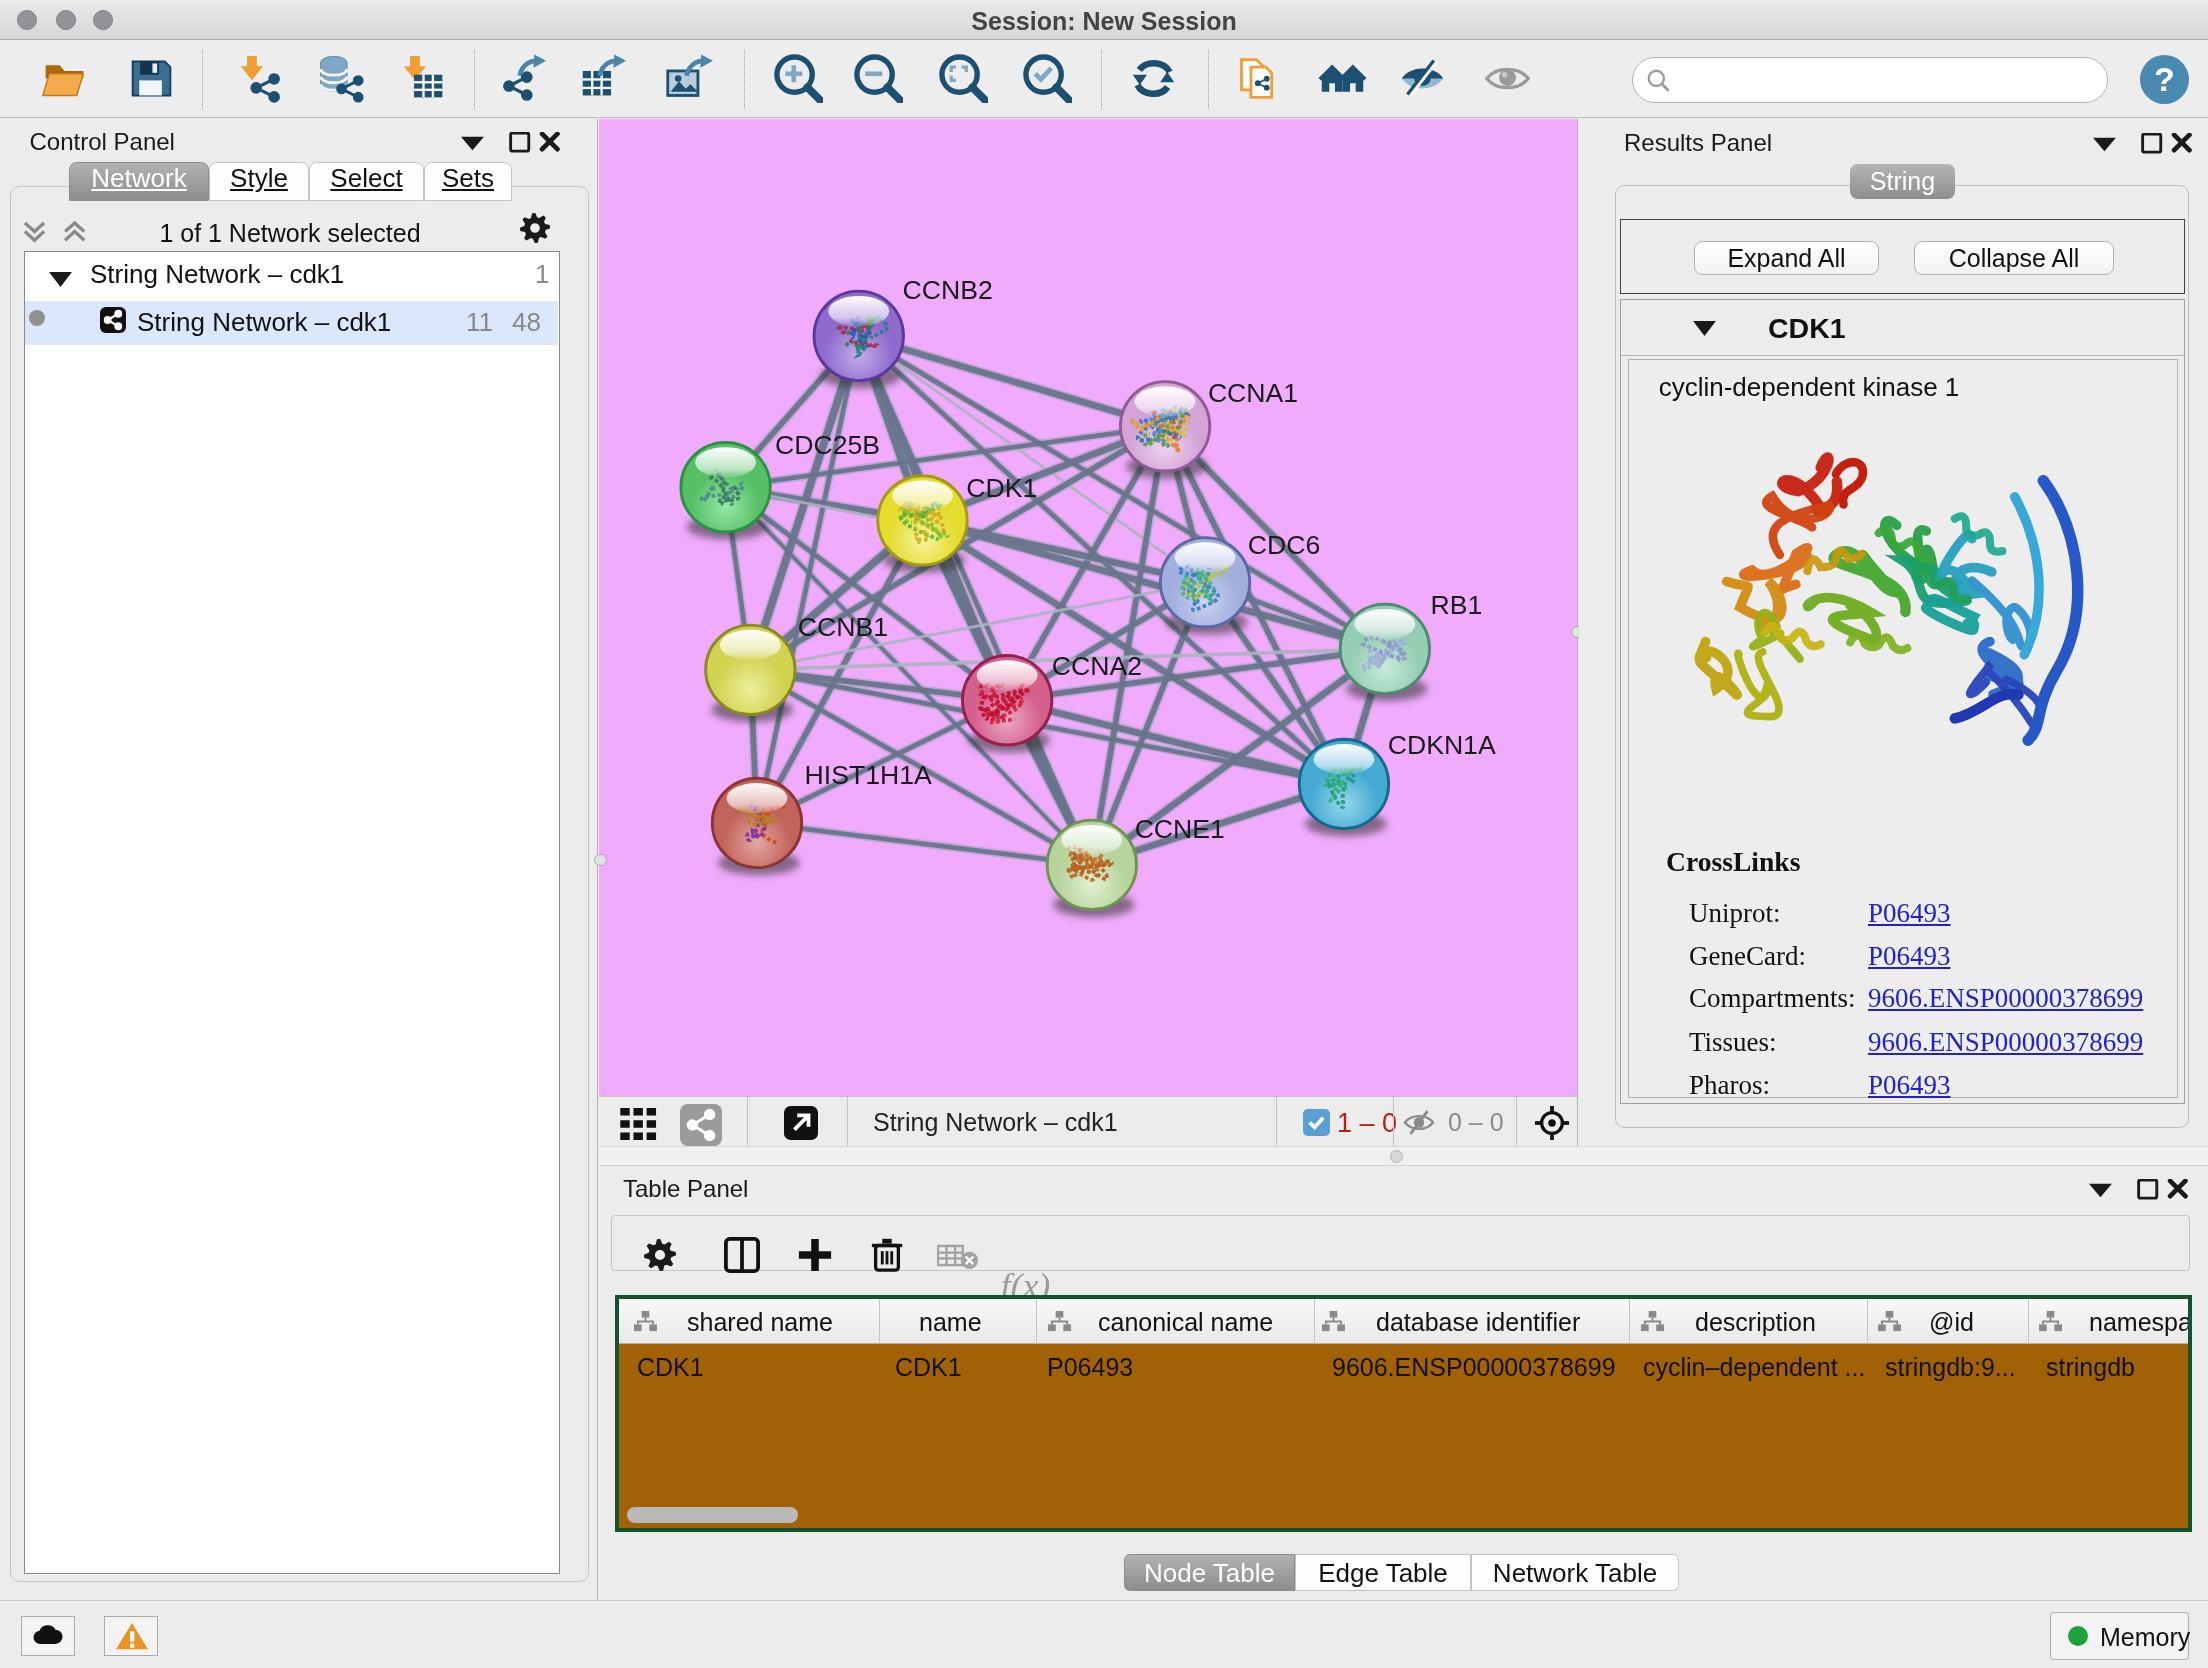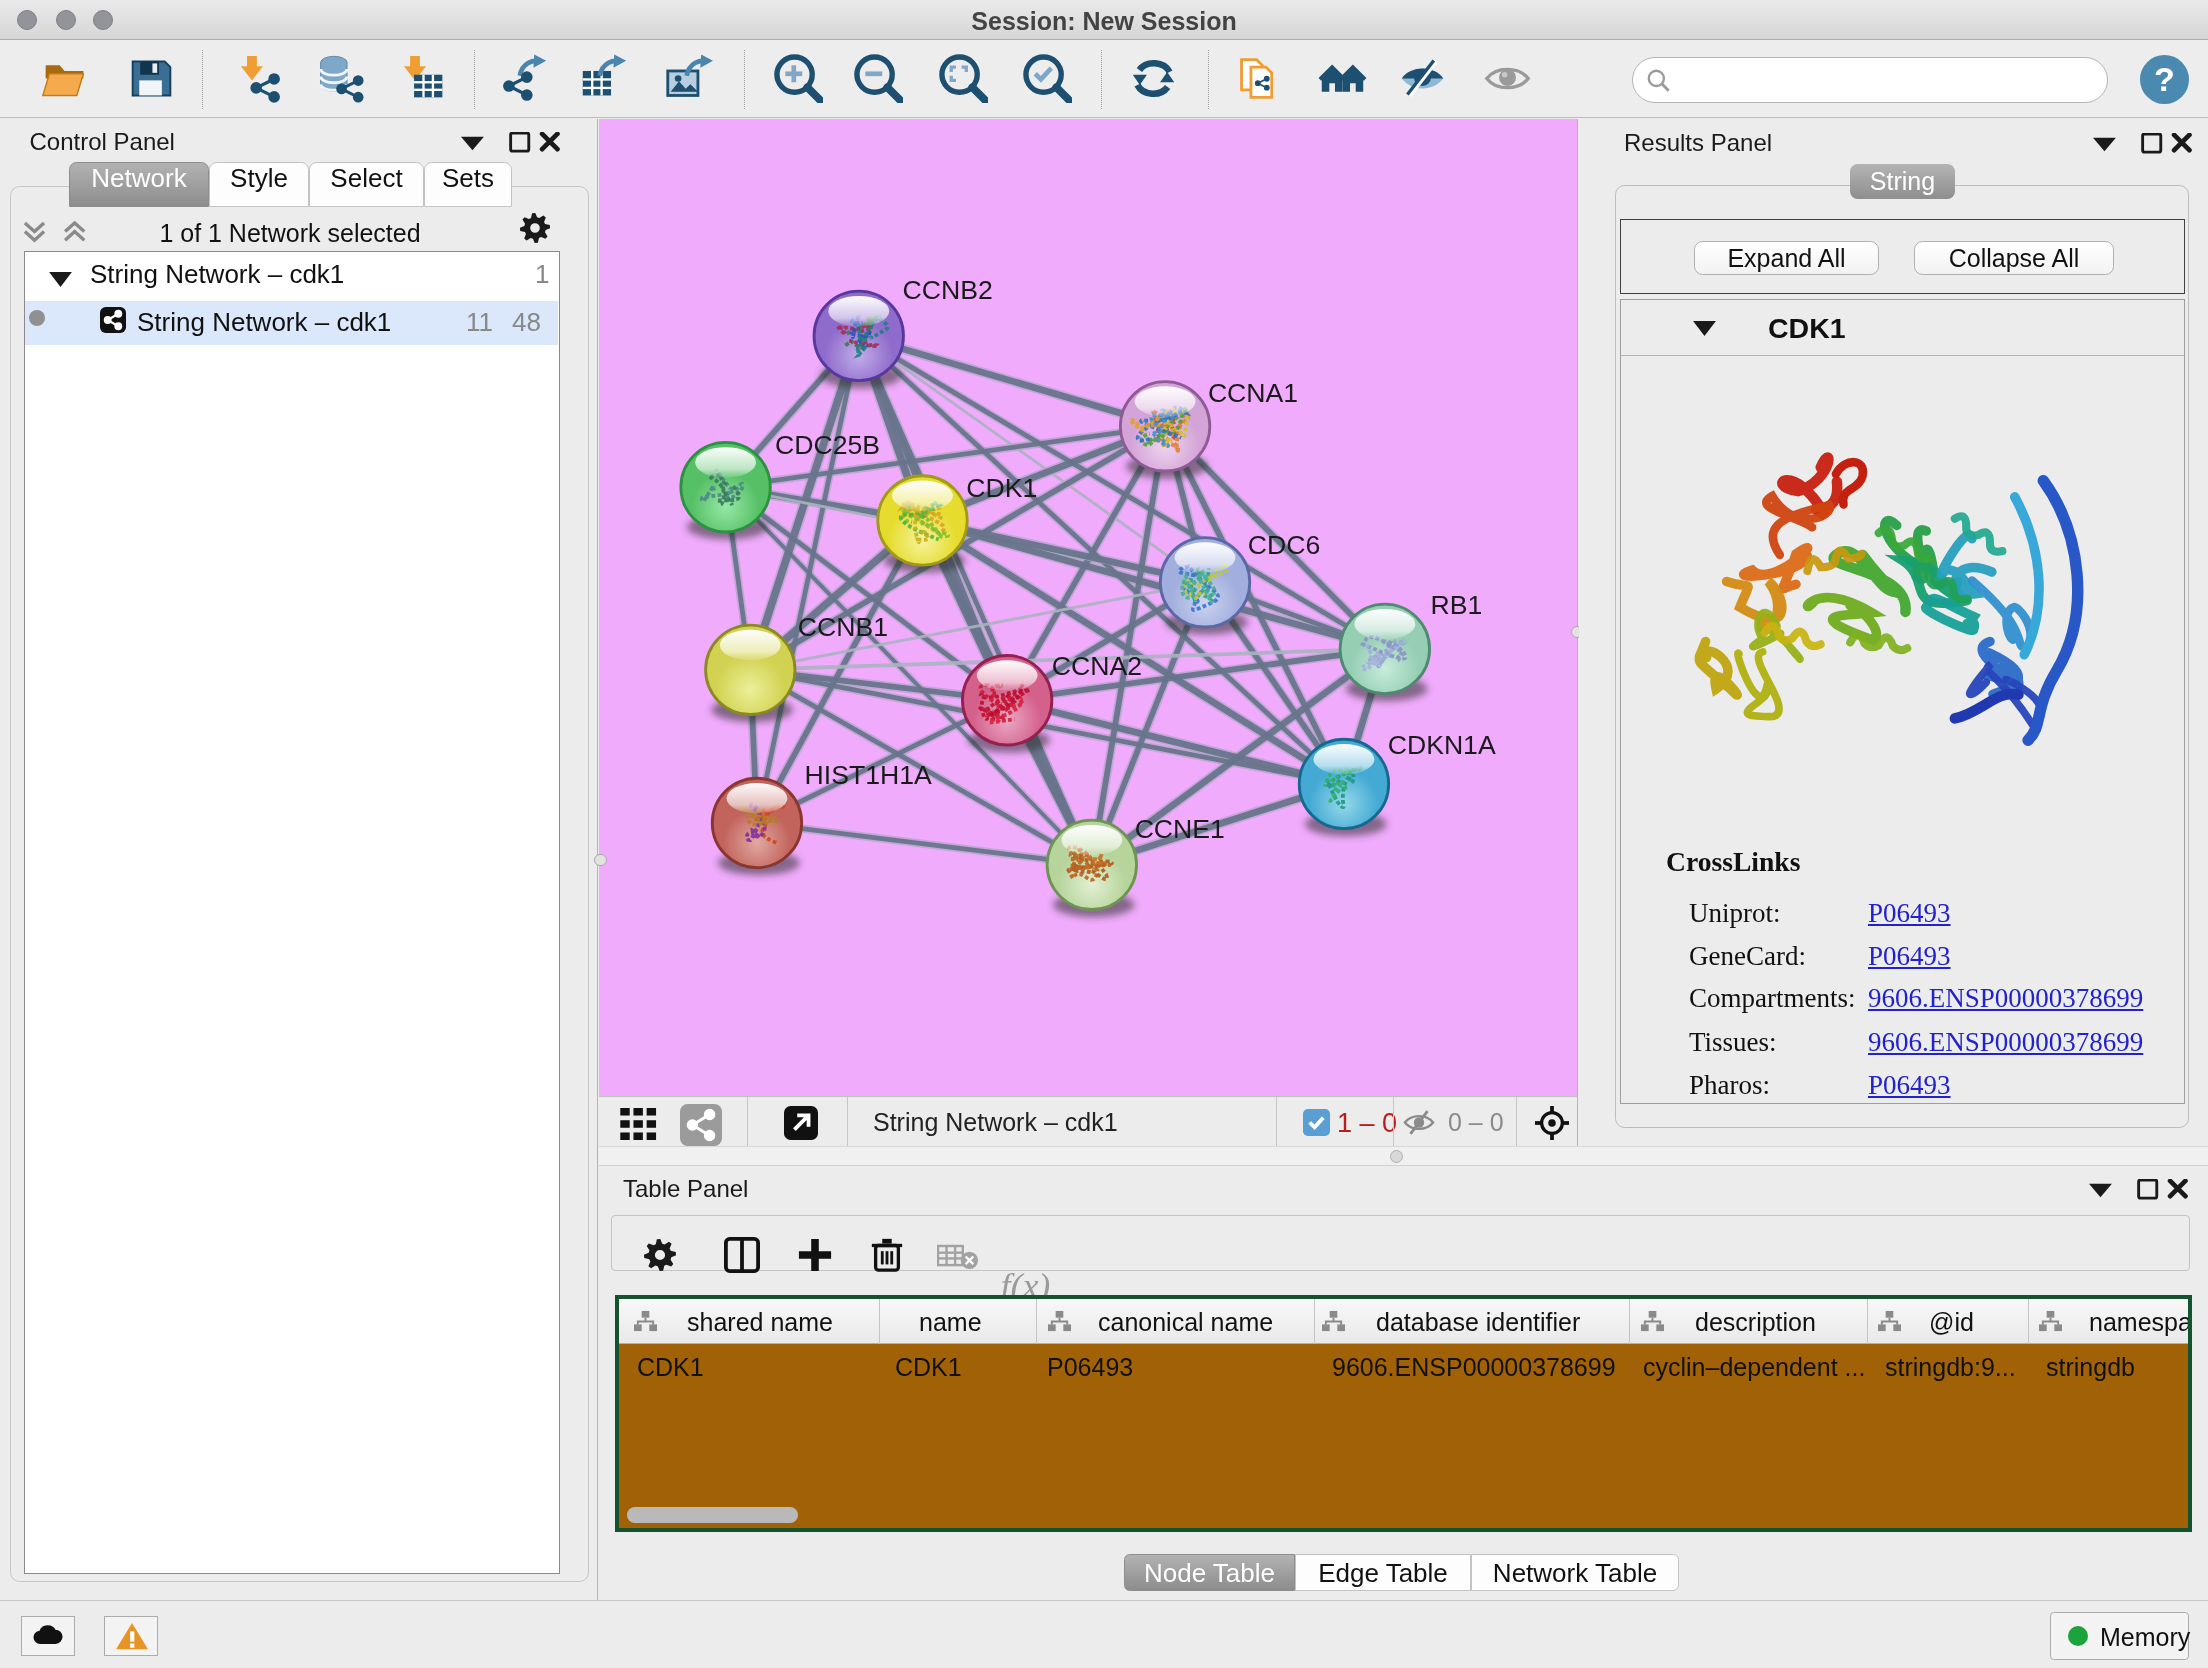--- a/index.html
+++ b/index.html
@@ -21,22 +21,22 @@
   border:1.9px solid #b4b4b4; border-radius:23px; }
 .searchbox svg { margin:7.6px 0 0 11.4px; }
 .helpbtn { position:absolute; left:2140px; top:14.3px; width:49px; height:49px; border-radius:50%;
   background:#4a8ab0; color:#fff; font-size:34px; font-weight:bold; text-align:center; line-height:48px; }
 
 .ptitle { position:absolute; font-size:24px; color:#1a1a1a; }
 .pticons { position:absolute; }
 
 #cpanel { position:absolute; left:0; top:119px; width:598px; height:1481px; background:#ececec;
   border-right:1px solid #b4b4b4;padding-left:40px; }
-.tab { position:absolute; top:43px; height:45px; font-size:26px; text-align:center;
-  background:#fdfdfd; border:1px solid #c3c3c3; color:#111; border-radius:7.6px 7.6px 0 0; }
+.tab { position:absolute; top:43px; height:39px; font-size:26px; text-align:center;
+  background:#fdfdfd; border:1px solid #c3c3c3; color:#111; border-radius:7.6px 7.6px 0 0;text-decoration:underline; }
 .tabsel { background:linear-gradient(#b2b2b2,#8d8d8d); color:#fff; border-color:#8d8d8d; }
 #cbox { position:absolute; left:9.5px; top:67px; width:579px; height:1396px;
   border:1px solid #c6c6c6; border-radius:9.5px; }
 #treebox { position:absolute; left:24px; top:132px; width:536px; height:1323px; background:#fff;
   border:1.9px solid #8a8a8a; }
 .trow { position:absolute; left:0; width:533px; height:42px; font-size:26px; color:#111; }
 
 #canvas { position:absolute; left:599px; top:119px; width:979px; height:977px; background:#f0abfc;
   border-right:1px solid #b4b4b4; }
 #netfoot { position:absolute; left:599px; top:1096px; width:979px; height:50px; background:#ececec;
@@ -692,20 +692,23 @@
   <div class="rbtn" style="left:73px; width:185px">Expand All</div>
   <div class="rbtn" style="left:293px; width:200px">Collapse All</div>
 </div>
 <div id="rcdkbox">
   <div id="rcdkhead">
     <svg class="abs" style="left:71px; top:19px" width="25" height="19" viewBox="0 0 26 20">
         <path d="M1 2 h24 l-12 16 z" fill="#1a1a1a"></path>
       </svg>
     <span class="abs" style="left:147px; top:12.4px; font-size:28.5px; font-weight:bold; color:#111">CDK1</span>
   </div>
+  <div id="rinner">
+    <div class="abs" style="left:30px; top:12.4px; font-size:26px; color:#111">cyclin-dependent kinase 1</div>
+  </div>
 </div>
 <svg class="abs" style="left:1620px; top:358px; pointer-events:none" width="565" height="739" viewBox="1703 376 594 777">
 <path d="M1914 491 C1927 461 1928 504 1890 516 C1853 511 1886 482 1919 542 C1889 523 1936 551 1931 506" fill="none" stroke="#c82010" stroke-width="11" stroke-linecap="round" opacity="0.95"></path>
 <path d="M1871 583 C1854 558 1864 543 1923 531 C1930 541 1887 562 1863 521 C1839 534 1891 543 1905 554" fill="none" stroke="#d04410" stroke-width="9" stroke-linecap="round" opacity="0.95"></path>
 <path d="M1888 614 C1867 619 1872 630 1888 582 C1927 555 1863 621 1842 599 C1805 611 1894 606 1900 584" fill="none" stroke="#dc6c18" stroke-width="10" stroke-linecap="round" opacity="0.95"></path>
 <path d="M1852 654 C1848 677 1886 646 1859 611 C1875 621 1890 674 1829 638 C1842 605 1843 621 1815 611" fill="none" stroke="#d38c14" stroke-width="10" stroke-linecap="round" opacity="0.95"></path>
 <path d="M1793 674 C1784 700 1777 688 1819 724 C1844 750 1795 685 1804 724 C1840 700 1786 671 1794 691" fill="none" stroke="#c0a410" stroke-width="10" stroke-linecap="round" opacity="0.95"></path>
 <path d="M1828 687 C1821 678 1848 758 1857 723 C1867 736 1802 754 1864 753 C1888 746 1833 690 1853 685" fill="none" stroke="#b0b010" stroke-width="8" stroke-linecap="round" opacity="0.95"></path>
 <path d="M1868 658 C1855 627 1840 654 1853 671 C1815 697 1895 654 1865 669 C1854 643 1916 721 1882 681" fill="none" stroke="#98b018" stroke-width="8" stroke-linecap="round" opacity="0.95"></path>
 <path d="M1908 631 C1889 654 1902 604 1968 644 C1940 647 1889 644 1970 673 C1986 656 1920 615 1954 645" fill="none" stroke="#70ac20" stroke-width="10" stroke-linecap="round" opacity="0.95"></path>

